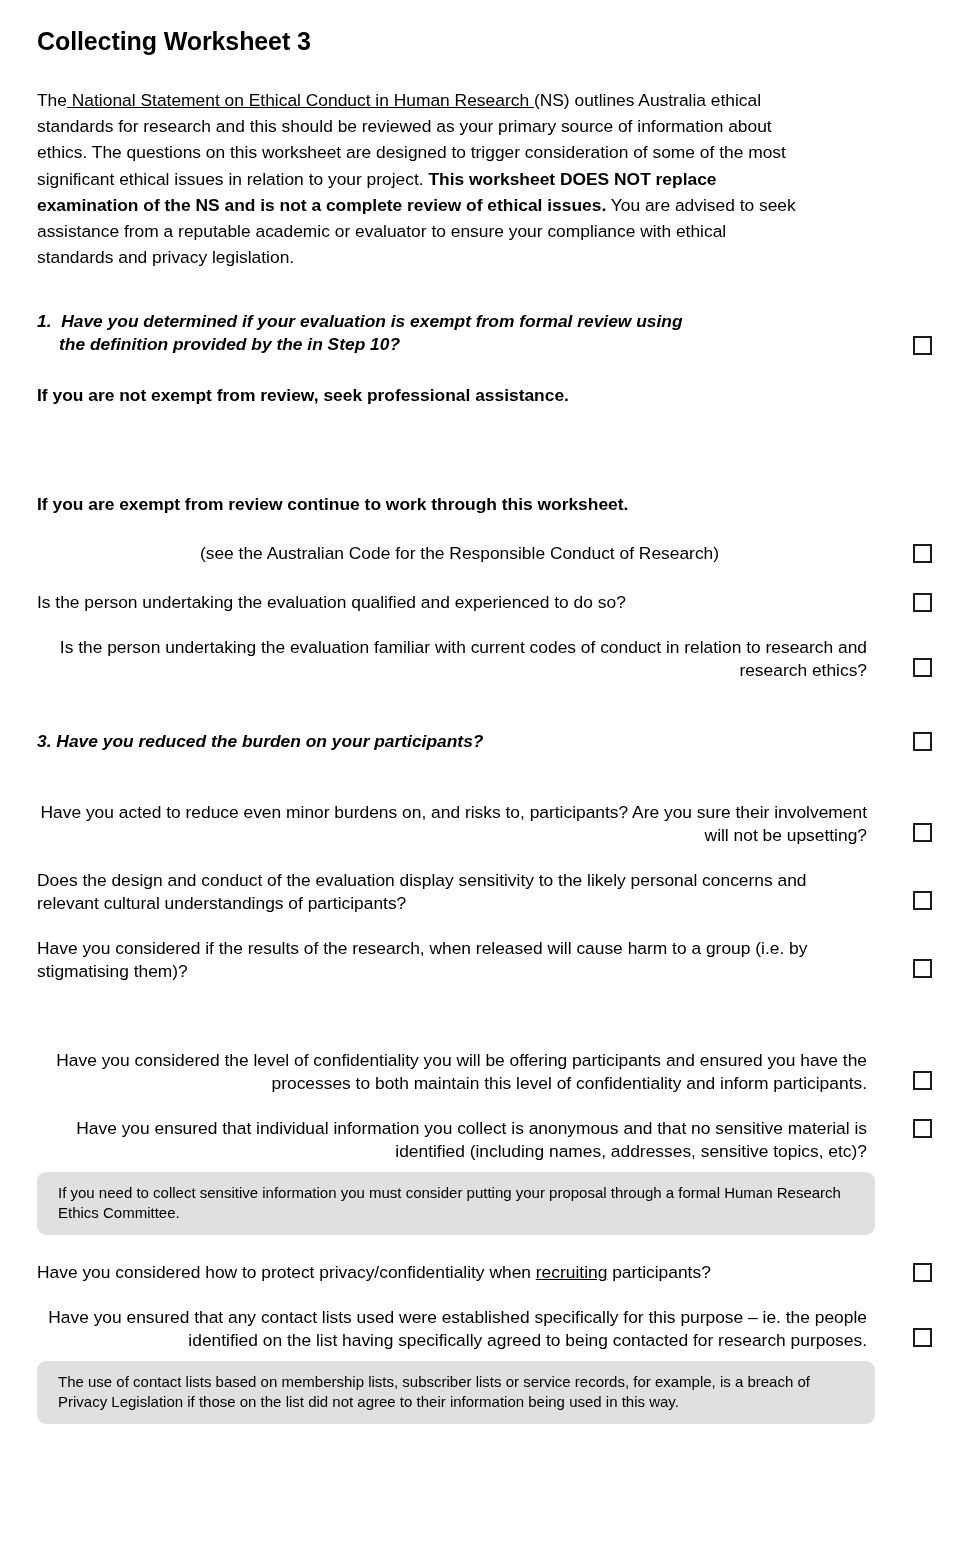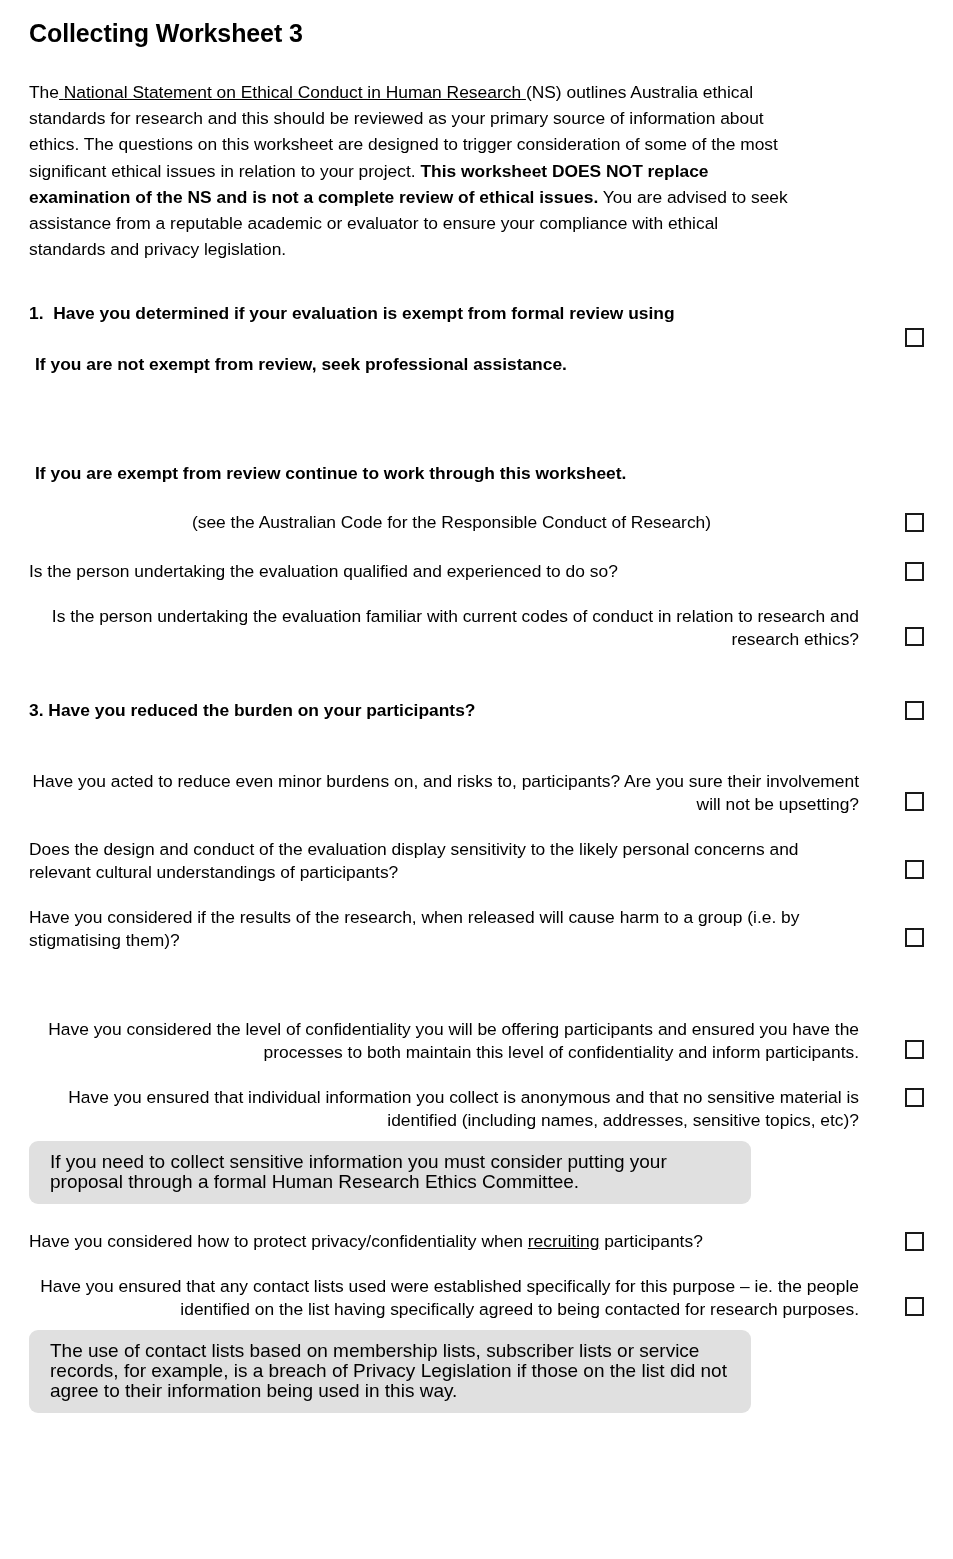--- a/index.html
+++ b/index.html
@@ -12,21 +12,21 @@
     font-family: "Liberation Sans", sans-serif;
     color: #000000;
   }
   .page {
     position: relative;
     width: 953px;
     min-height: 1559px;
     margin: 0 auto;
     background: #ffffff;
     box-sizing: border-box;
-    padding: 8px;
+    padding: 16px;
     overflow: hidden;
   }
   .content {
     position: relative;
     padding: 6px 0 0 0;
   }
 
   
   .doc-title {
     font-size: 25px;
@@ -57,21 +57,21 @@
     font-size: 17.4px;
     line-height: 23px;
     width: 845px;
   }
   .row .txt.w-narrow { width: 790px; }
   .row .txt.w-mid { width: 830px; text-align: right; }
   .u { text-decoration: underline; }
 
   
   .statement {
-    margin-left: 27px;
+    margin-left: 21px;
     font-size: 17.4px;
     line-height: 23px;
     font-weight: bold;
   }
 
   
   .cbx {
     position: absolute;
     width: 15px;
     height: 15px;
@@ -79,39 +79,40 @@
     background: #ffffff;
     box-sizing: content-box;
     left: 876px;
   }
 
   
   .qnum {
     font-weight: bold;
     font-size: 17.4px;
     line-height: 23px;
+    font-style: italic;
   }
   .qsub {
     font-size: 17.4px;
     line-height: 23px;
     text-align: center;
   }
   .q1-line2 {
     padding-left: 22px;
   }
 
   
   .callout {
     margin: 9px 0 0 21px;
-    width: 722px;
+    width: 838px;
     background: #e0e0e0;
     border-radius: 9px;
     padding: 11px 14px 12px 21px;
     box-sizing: border-box;
-    font-size: 19px;
+    font-size: 15px;
     line-height: 20px;
   }
   .sp-22 { height: 22px; }
   .sp-26 { height: 26px; }
   .sp-28 { height: 28px; }
   .sp-40 { height: 40px; }
   .sp-48 { height: 48px; }
   .sp-64 { height: 64px; }
 </style>
 </head>
@@ -122,20 +123,21 @@
 
     <h1 class="doc-title">Collecting Worksheet 3</h1>
 
     <p class="intro"><span>The</span><span class="u"> <span>National Statement on Ethical Conduct in Human Research</span> </span><span>(NS) outlines Australia ethical standards for research and this should be reviewed as your primary source of information about ethics.   The questions on this worksheet are designed to trigger consideration of some of the most significant ethical issues in relation to your project.</span>  <span class="b">This worksheet DOES NOT replace examination of the NS and is not a complete review of ethical issues.</span>  <span>You are advised to seek assistance from a reputable academic or evaluator to ensure your compliance with ethical standards and privacy legislation.</span></p>
 
     <div class="sp-40"></div>
 
     <div class="row">
       <div class="txt w-narrow">
         <div class="qnum"><span>1.</span>&nbsp;&nbsp;<span>Have you determined if your evaluation is exempt from formal review using</span></div>
+        <div class="qnum q1-line2">the definition provided by the in Step 10?</div>
       </div>
       <div class="cbx" style="top: 26px;"></div>
     </div>
 
     <div class="sp-28"></div>
 
     <div class="statement">If you are not exempt from review, seek professional assistance.</div>
 
     <div class="sp-64"></div>
     <div class="sp-22"></div>

